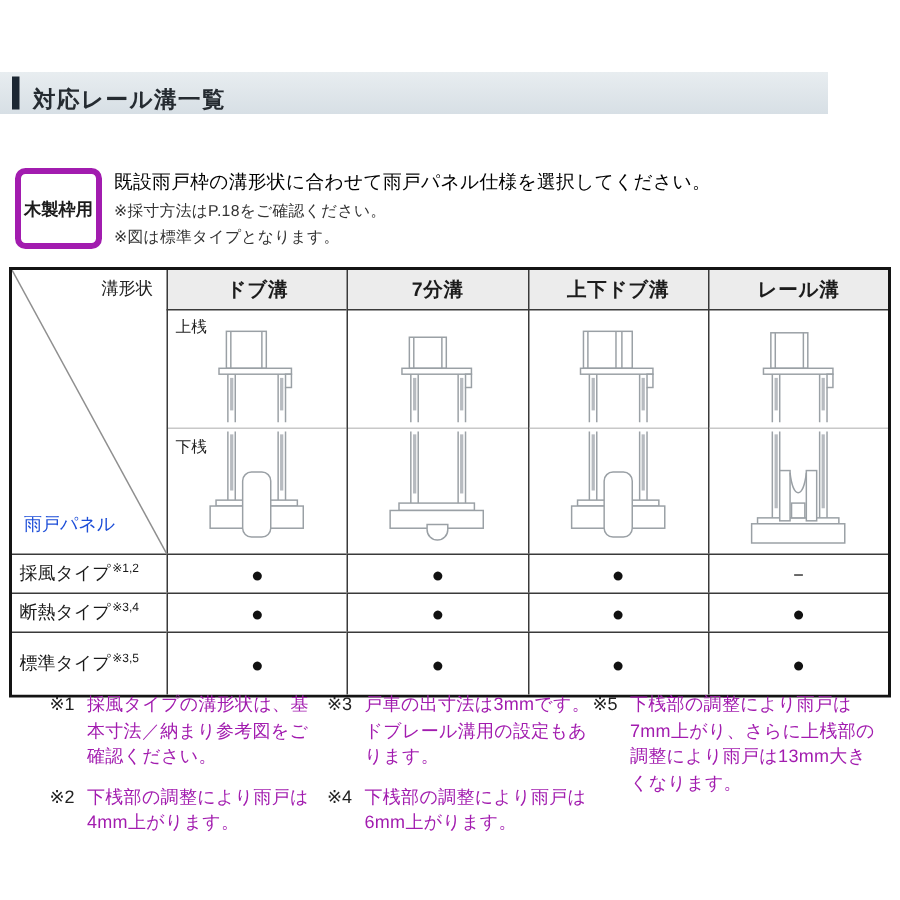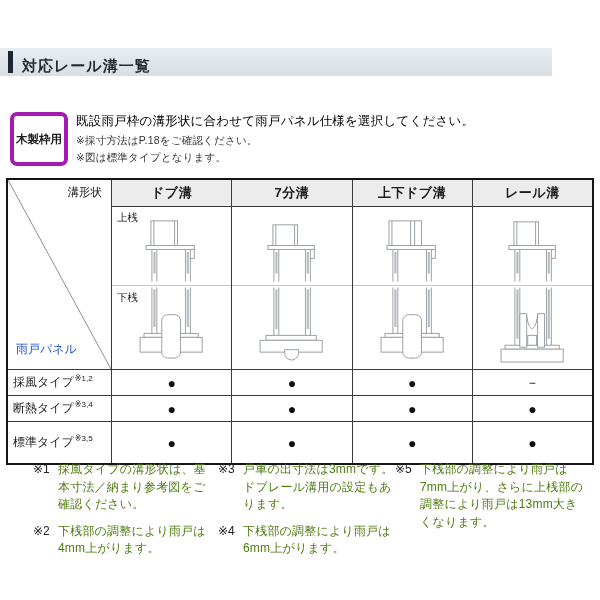--- a/index.html
+++ b/index.html
@@ -40,21 +40,21 @@
   .diag.top{top:2px;height:76px;} .diag.bottom{top:80px;height:82px;}
   .type-label-cell{justify-content:flex-start;padding-left:5px;font-size:12px;color:#1a1a1a;}
   .type-sup{font-size:8px;vertical-align:super;margin-left:1px;position:relative;top:-4px;}
   .dot-cell{font-size:14px;color:#111;}
 
   
   .fn-col{position:absolute;top:461px;}
   .fn-col1{left:33px;width:182px;} .fn-col2{left:218px;width:178px;} .fn-col3{left:395px;width:190px;}
   .note{display:flex;margin-bottom:9px;}
   .note-num{flex:0 0 25px;font-size:12px;line-height:17.5px;color:#222;}
-  .note-text{font-size:12px;line-height:17.5px;letter-spacing:0.2px;color:#4d7c0f;}
+  .note-text{font-size:12px;line-height:17.5px;letter-spacing:0.2px;color:#a21caf;}
   svg{display:block;}
 </style>
 </head>
 <body>
 
 <div class="page">
 
   <div class="title-bar">
     <div class="title-accent"></div>
     <span class="title-text">対応レール溝一覧</span>

